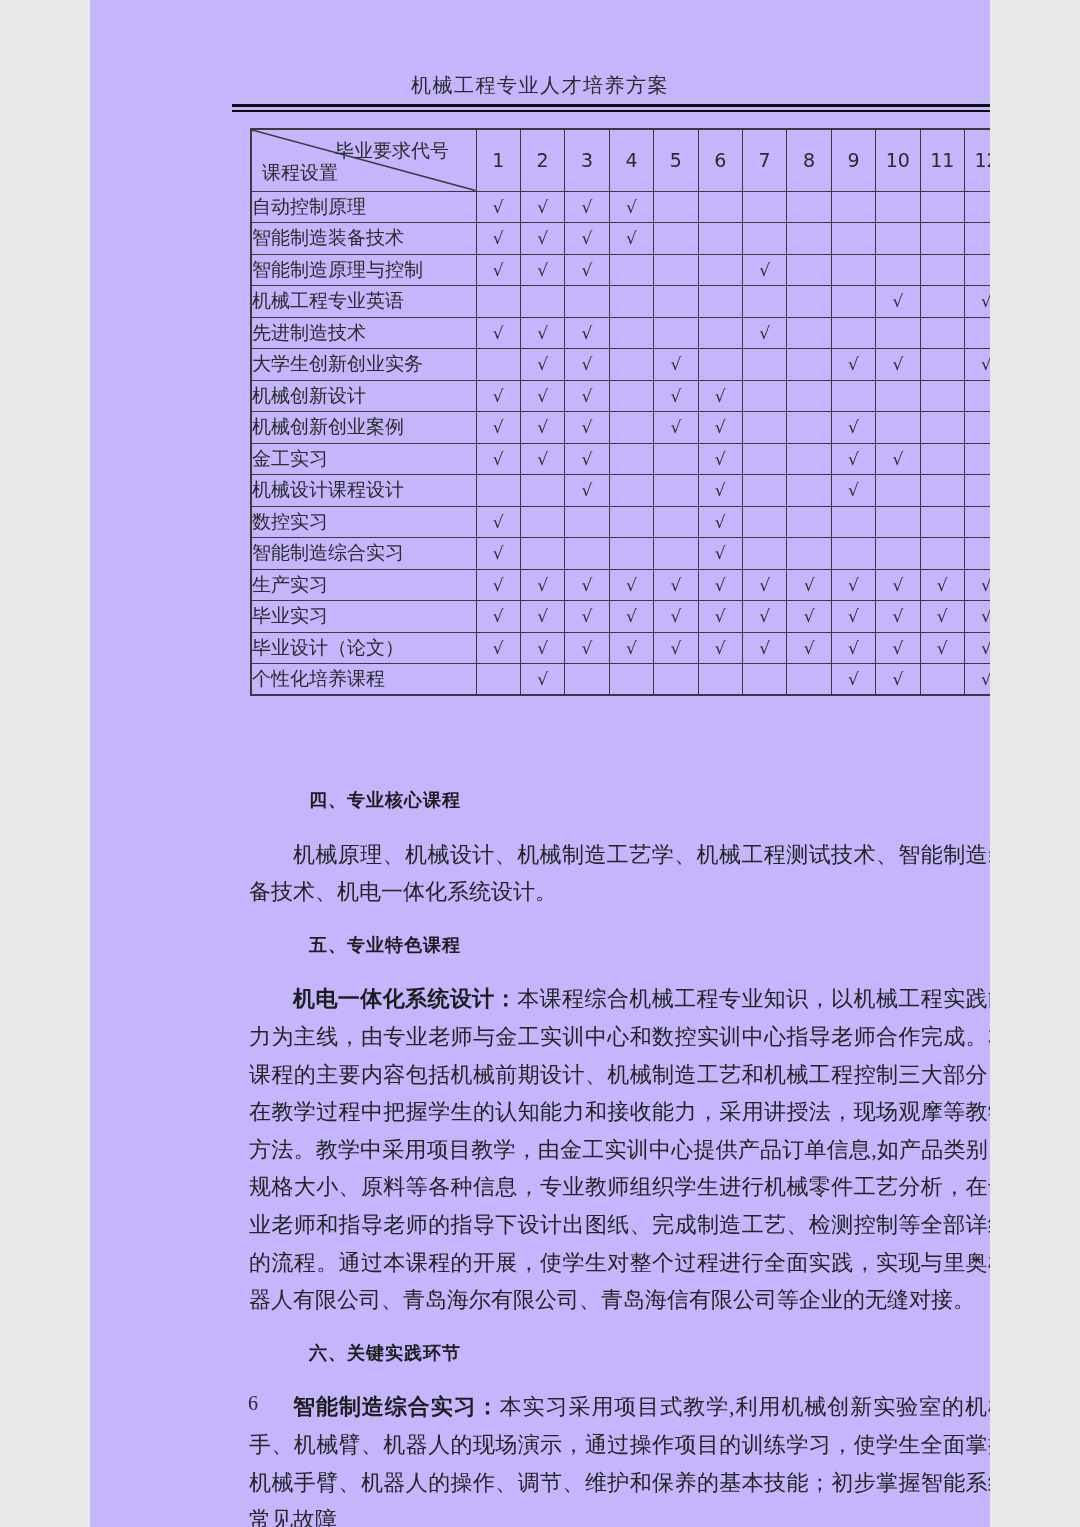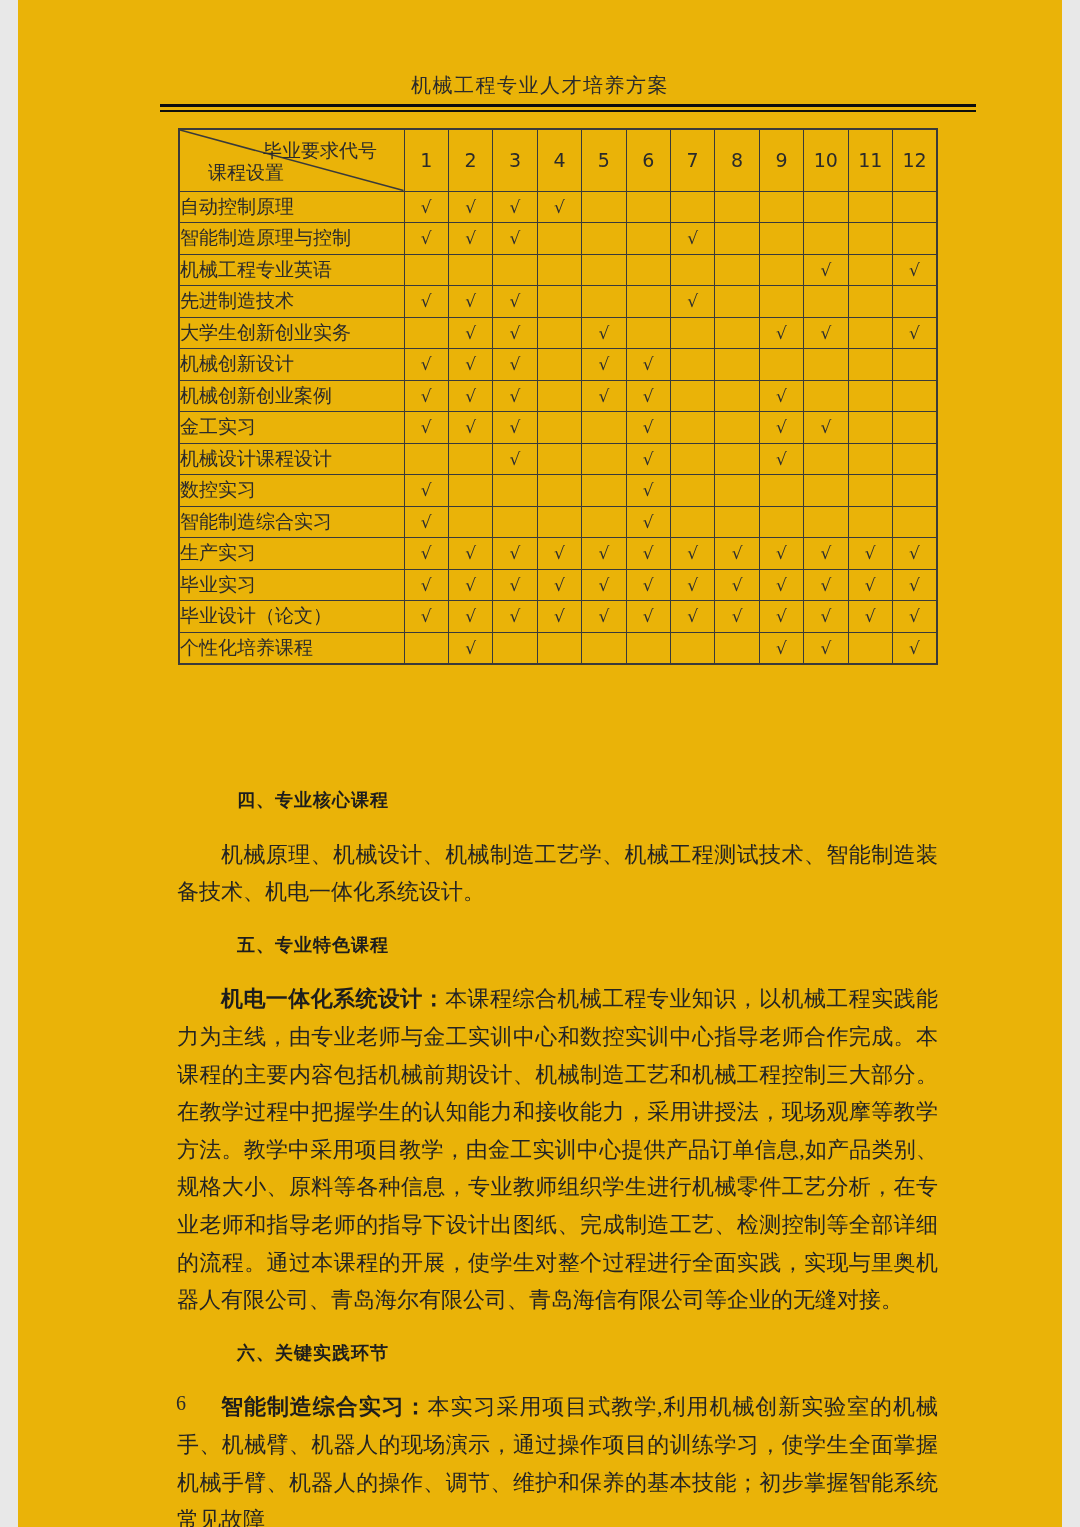--- a/index.html
+++ b/index.html
@@ -1,20 +1,20 @@
 <!DOCTYPE html>
 <html><head>
 <meta charset="utf-8">
 <style>
   html,body{margin:0;padding:0;background:#e8e8e8;}
   .page{
     position:relative;
-    width:1044px;height:1527px;
+    width:900px;height:1527px;
     margin:0 auto;
-    background:#eab308;
+    background:#c4b5fd;
     font-family:"Liberation Serif","DejaVu Serif",serif;
     color:#232323;
     overflow:hidden;
   }
   
   .title{
     position:absolute;top:72px;left:0;width:100%;
     text-align:center;font-size:20px;letter-spacing:1.5px;color:#2b2b2b;
   }
   .rule{
@@ -45,21 +45,21 @@
     text-align:center;font-size:17px;color:#2e2e2e;
     font-family:"DejaVu Sans","Liberation Sans",sans-serif;
   }
   th.corner{position:relative;}
   .corner svg{position:absolute;left:0;top:0;width:100%;height:100%;display:block;}
   .corner-top{
     position:absolute;top:8px;left:83px;
     font-size:19px;font-weight:normal;color:#2b2b2b;white-space:nowrap;
   }
   .corner-bottom{
-    position:absolute;bottom:5px;left:28px;
+    position:absolute;bottom:5px;left:10px;
     font-size:19px;font-weight:normal;color:#2b2b2b;white-space:nowrap;
   }
   
   .sections{
     position:absolute;left:143px;top:766px;width:793px;
     font-size:22px;line-height:37.6px;
   }
   .sec-heading{
     font-family:"Liberation Sans","DejaVu Sans",sans-serif;
     font-weight:bold;font-size:18px;line-height:37.6px;
@@ -126,20 +126,35 @@
           <td class="mark"></td>
           <td class="mark"></td>
           <td class="mark"></td>
           <td class="mark"></td>
           <td class="mark"></td>
           <td class="mark"></td>
           <td class="mark"></td>
           <td class="mark"></td>
         </tr>
         <tr>
+          <td class="course">智能制造装备技术</td>
+          <td class="mark">√</td>
+          <td class="mark">√</td>
+          <td class="mark">√</td>
+          <td class="mark">√</td>
+          <td class="mark"></td>
+          <td class="mark"></td>
+          <td class="mark"></td>
+          <td class="mark"></td>
+          <td class="mark"></td>
+          <td class="mark"></td>
+          <td class="mark"></td>
+          <td class="mark"></td>
+        </tr>
+        <tr>
           <td class="course">智能制造原理与控制</td>
           <td class="mark">√</td>
           <td class="mark">√</td>
           <td class="mark">√</td>
           <td class="mark"></td>
           <td class="mark"></td>
           <td class="mark"></td>
           <td class="mark">√</td>
           <td class="mark"></td>
           <td class="mark"></td>

